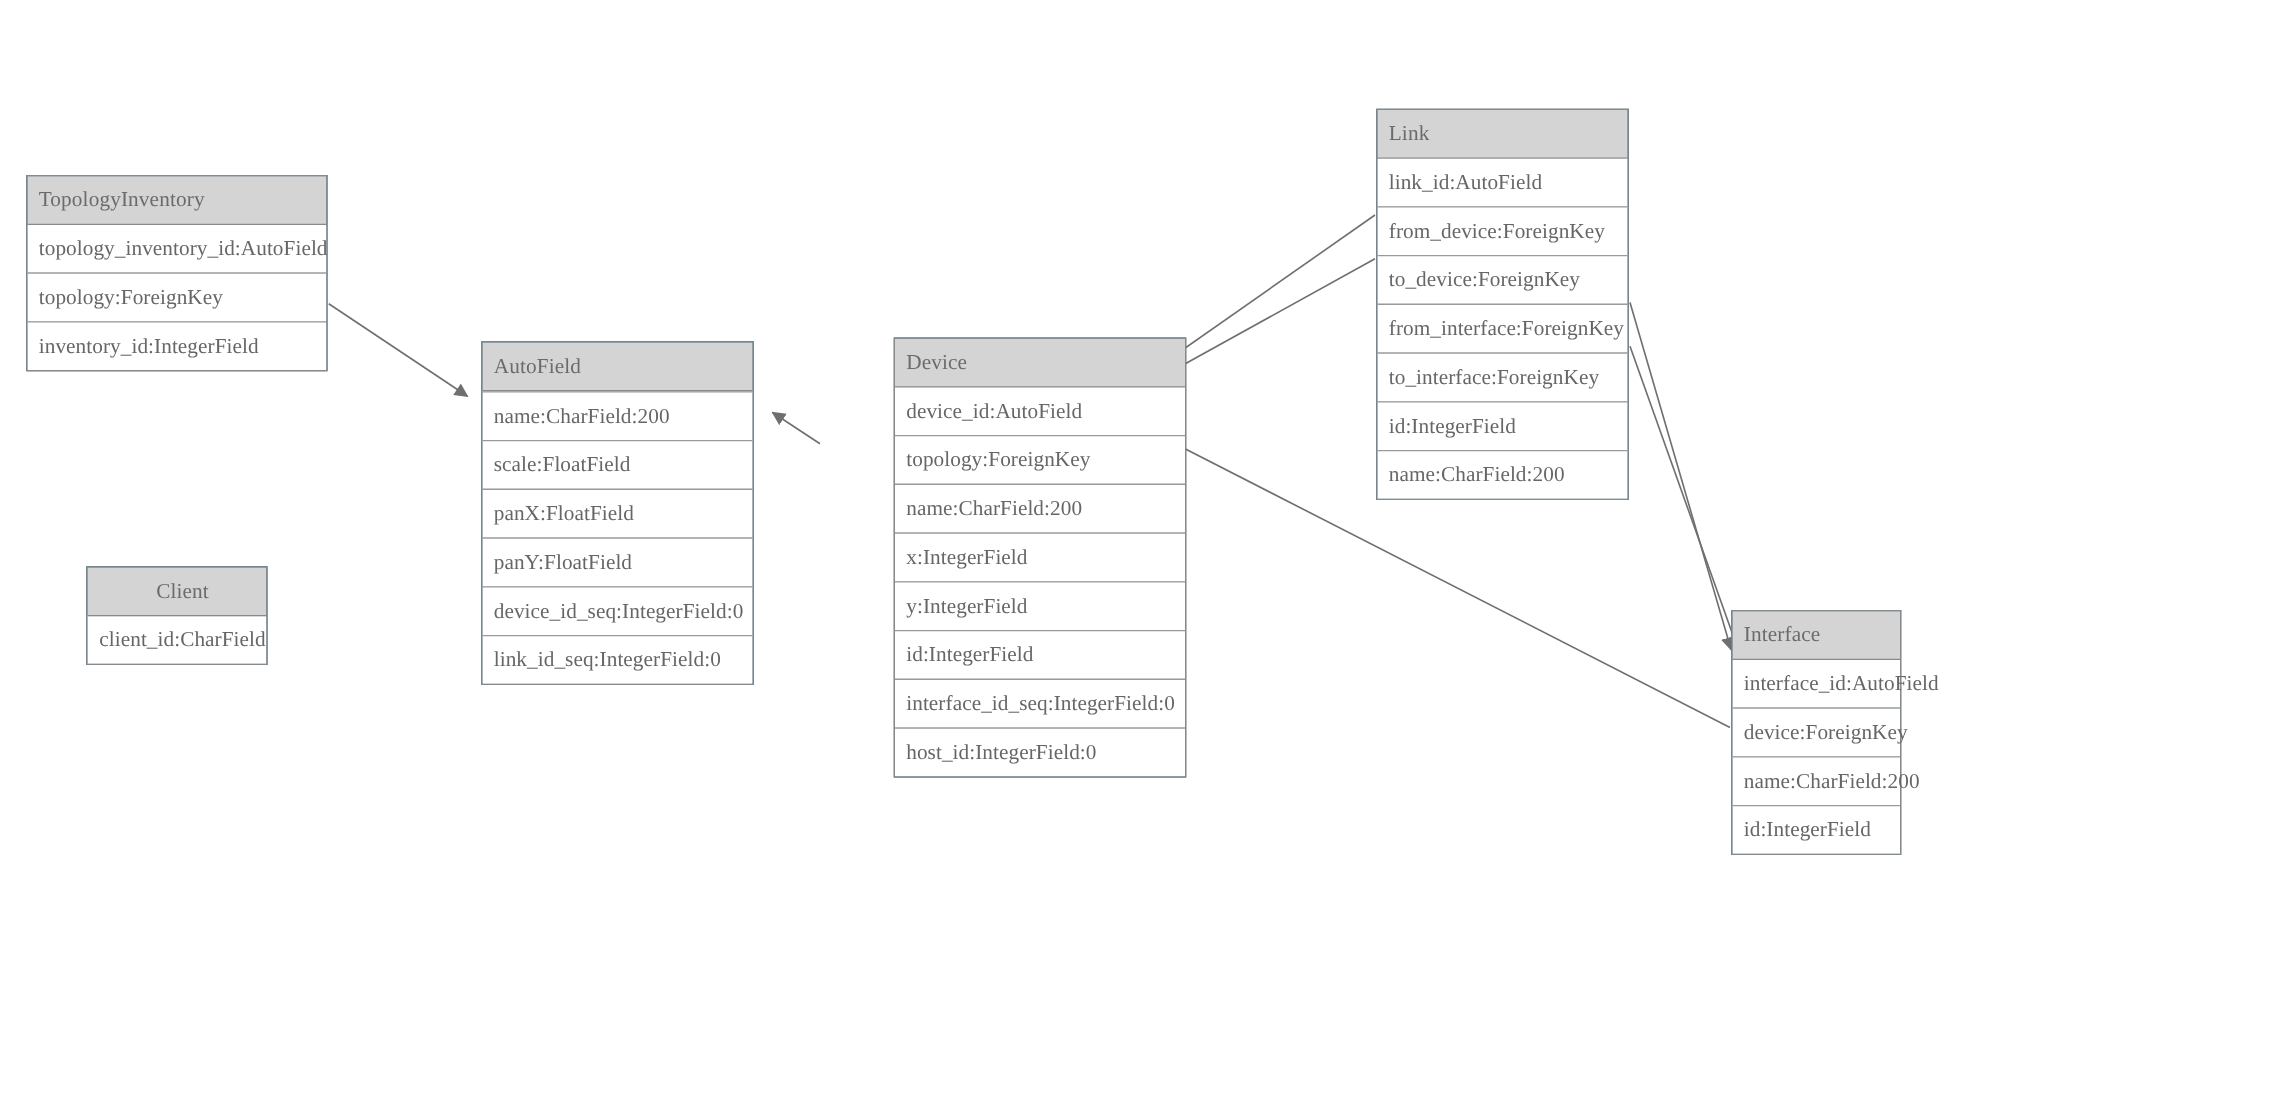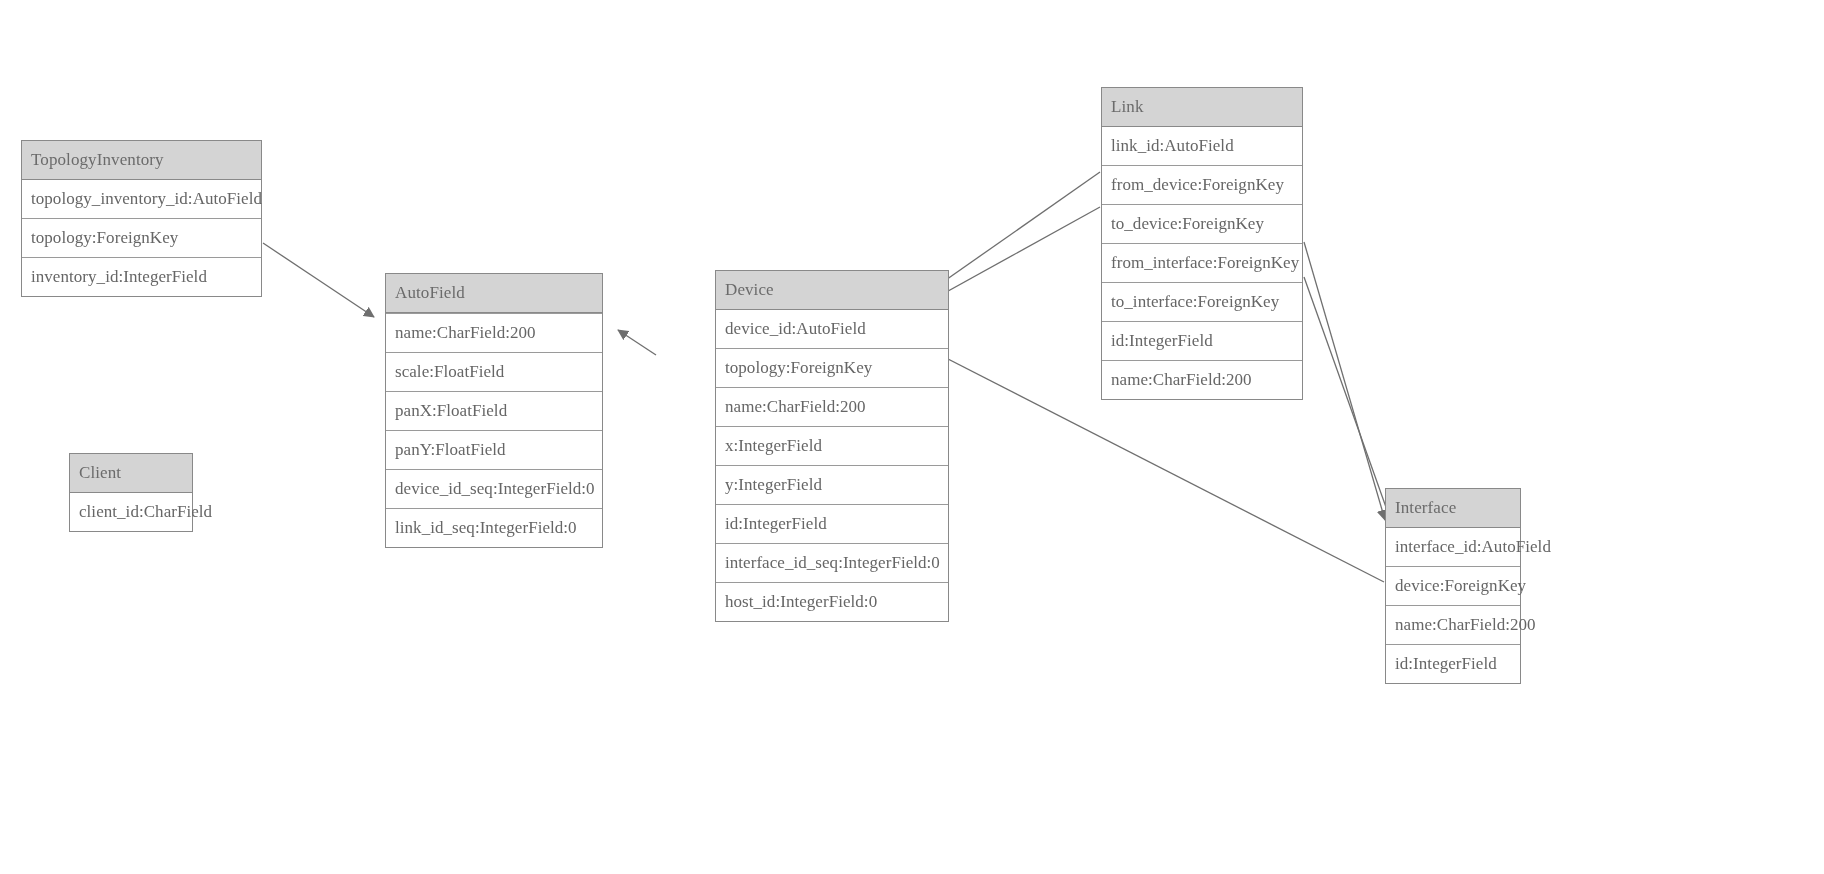--- a/index.html
+++ b/index.html
@@ -100,21 +100,21 @@
     </g>
   </svg>
 
   <div id="entities">
       <div class="entity" style="left: 21px; top: 140px; width: 241px;">
         <div class="entity-header">TopologyInventory</div>
         <div class="entity-row first-row">topology_inventory_id:AutoField</div>
         <div class="entity-row">topology:ForeignKey</div>
         <div class="entity-row">inventory_id:IntegerField</div>
       </div>
-      <div class="entity" style="left: 69px; top: 453px; width: 124px;">
+      <div class="entity" style="left: 69px; top: 453px; width: 145px; text-align: center;">
         <div class="entity-header">Client</div>
         <div class="entity-row first-row">client_id:CharField</div>
       </div>
       <div class="entity" style="left: 385px; top: 273px; width: 218px;">
         <div class="entity-header">AutoField</div>
         <div class="entity-row">name:CharField:200</div>
         <div class="entity-row">scale:FloatField</div>
         <div class="entity-row">panX:FloatField</div>
         <div class="entity-row">panY:FloatField</div>
         <div class="entity-row">device_id_seq:IntegerField:0</div>

